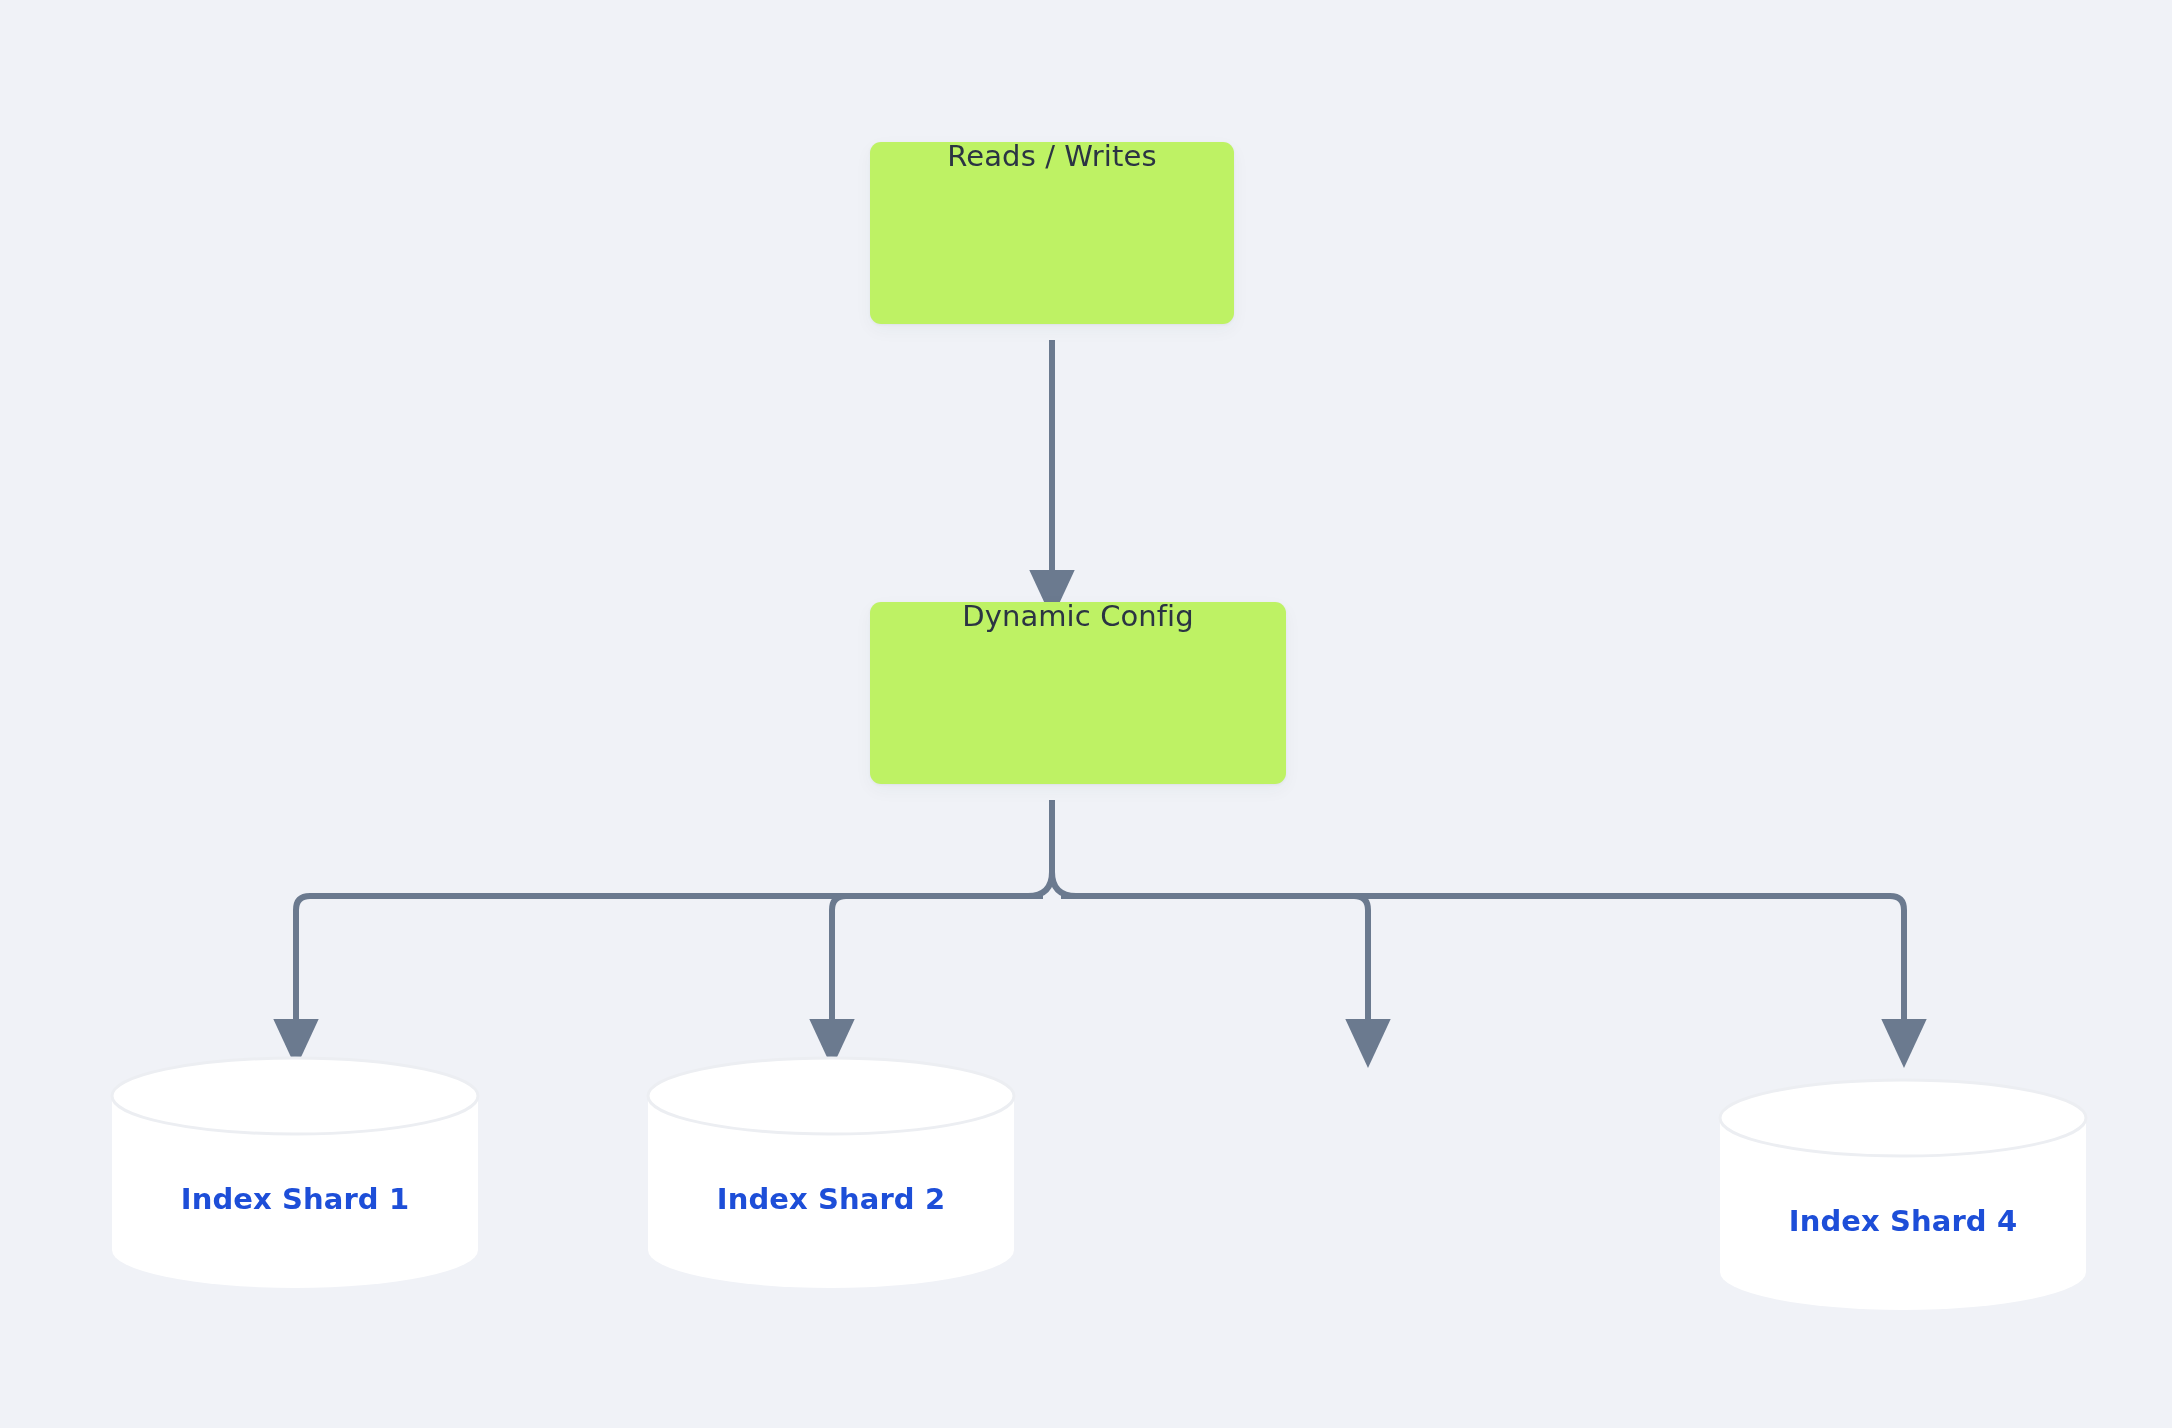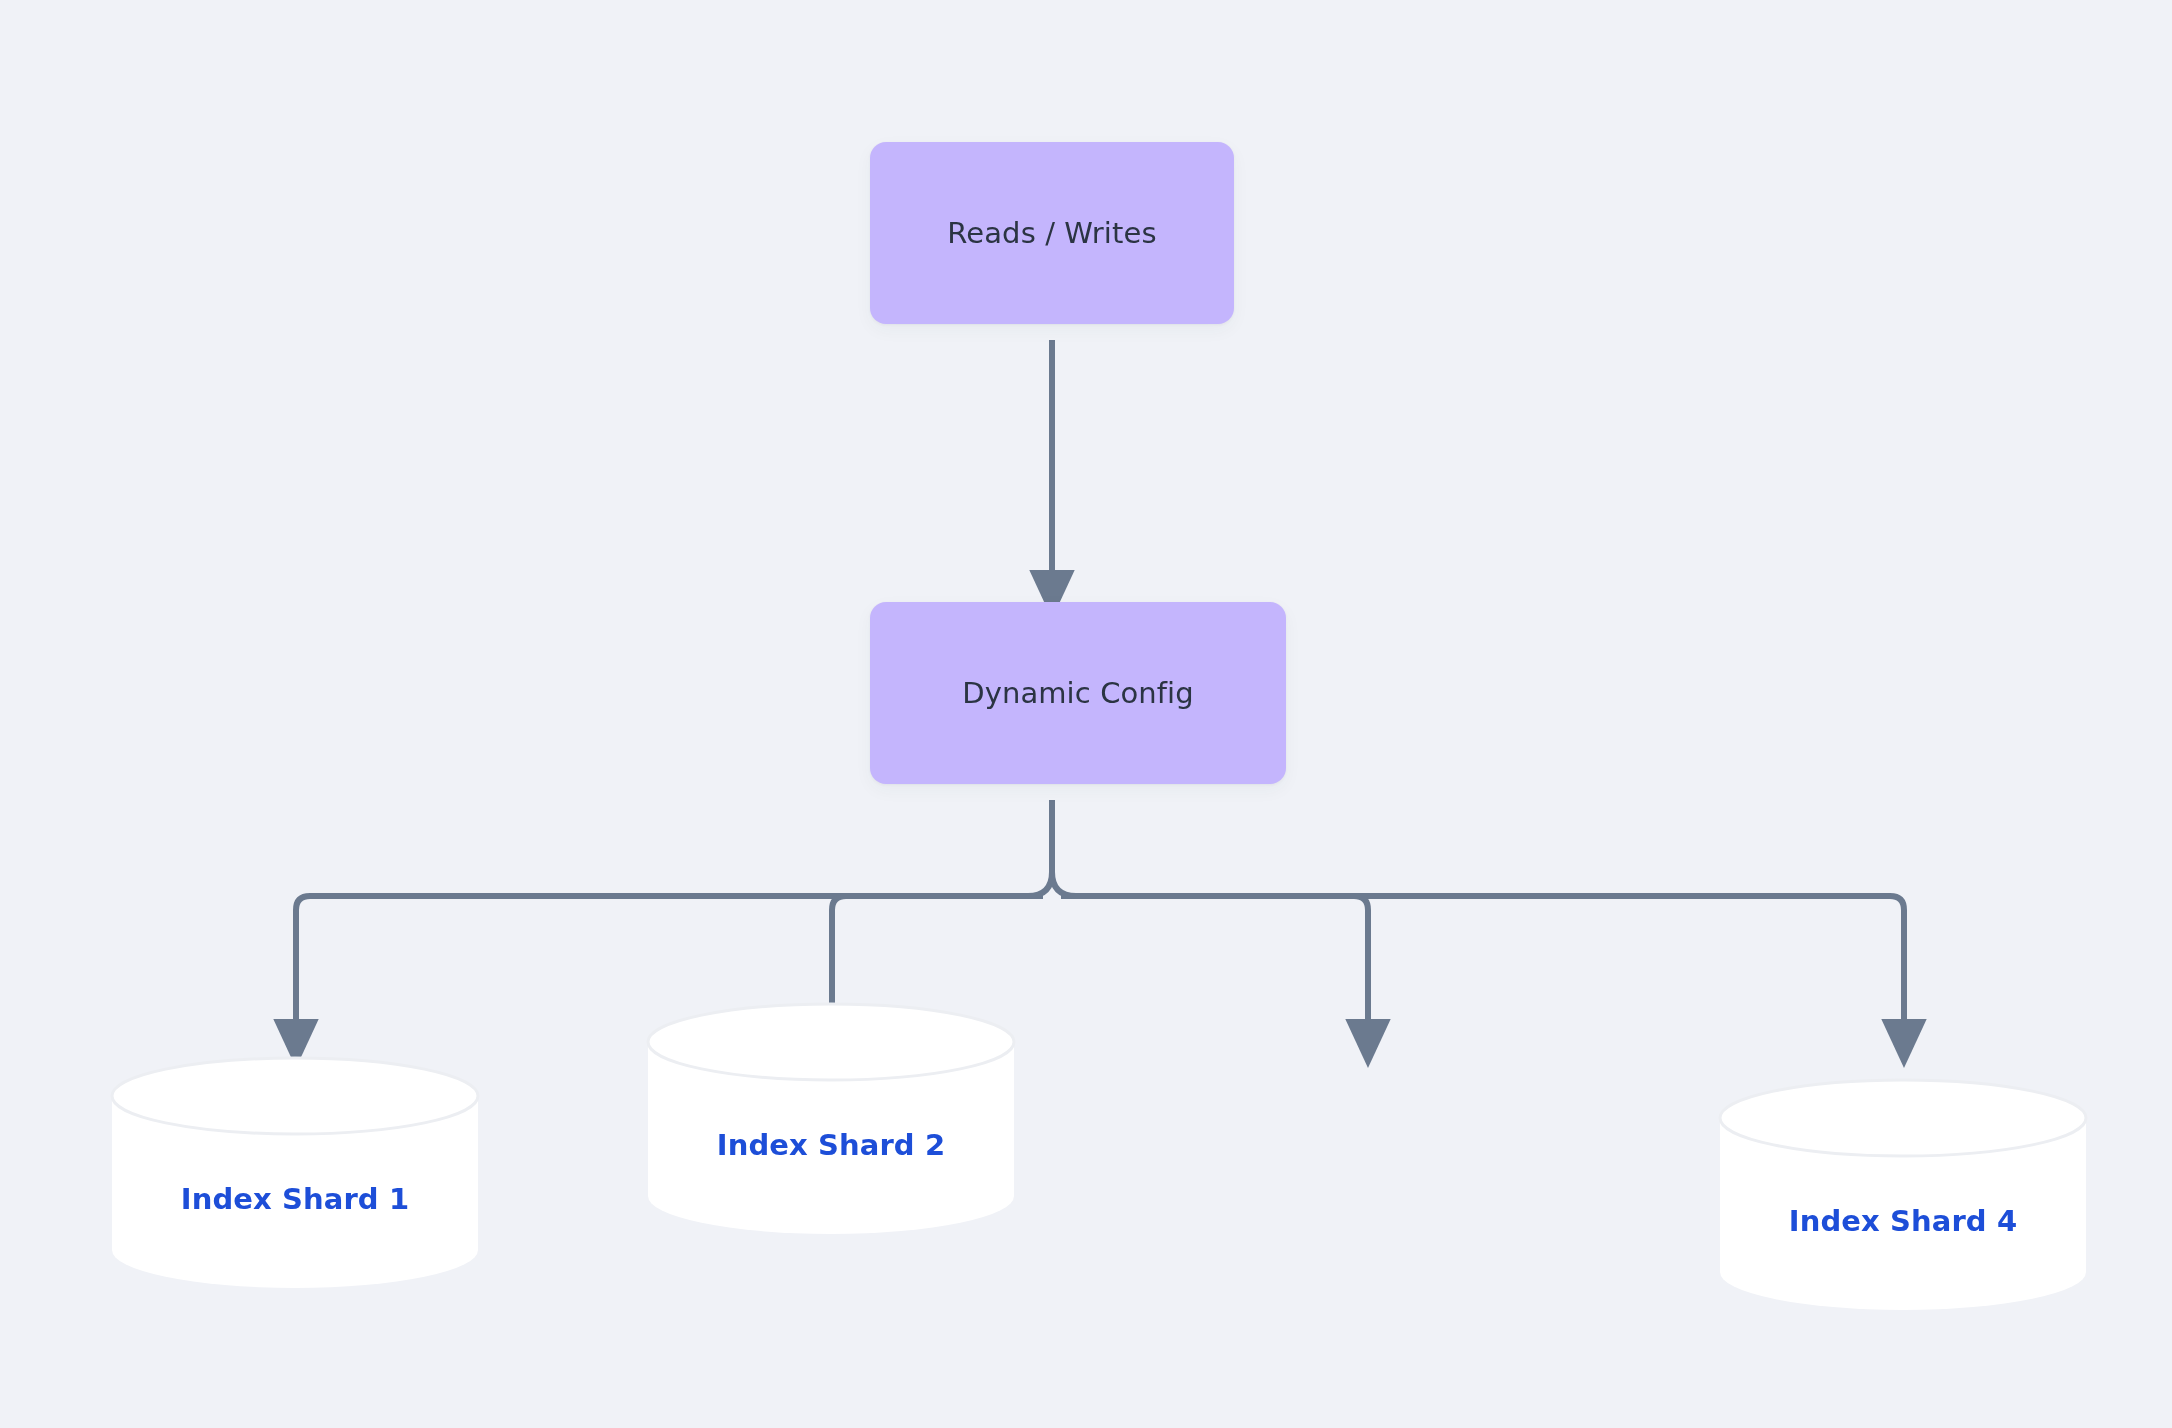--- a/index.html
+++ b/index.html
@@ -26,26 +26,26 @@
     top: 0;
     width: 2172px;
     height: 1428px;
     pointer-events: none;
   }
 
   
   .node-box {
     position: absolute;
     box-sizing: border-box;
-    background: #c4b5fd;
-    border-radius: 16px;
+    background: #bef264;
+    border-radius: 11px;
     box-shadow: 0 1px 3px rgba(47, 58, 79, 0.055),
                 0 6px 18px rgba(47, 58, 79, 0.045);
     display: flex;
-    align-items: center;
+    align-items: flex-start;
     justify-content: center;
   }
   .node-box .node-label {
     color: #2b3443;
     font-size: 29px;
     font-weight: 400;
     letter-spacing: 0.1px;
     line-height: 1;
     white-space: nowrap;
   }
@@ -80,21 +80,21 @@
     box-sizing: border-box;
     color: #1d4ed8;
     font-size: 29px;
     font-weight: 700;
     letter-spacing: 0.1px;
     line-height: 1;
     white-space: nowrap;
   }
 
   #node-shard-1 { left: 110px;  top: 1058px; }
-  #node-shard-2 { left: 646px;  top: 1004px; }
+  #node-shard-2 { left: 646px;  top: 1058px; }
   #node-shard-3 { left: 1182px; top: 1058px; }
   #node-shard-4 { left: 1718px; top: 1080px; }
 </style>
 </head>
 <body>
 
 <div id="diagram-canvas">
 
   <svg id="connector-layer" viewBox="0 0 2172 1428" width="2172" height="1428" xmlns="http://www.w3.org/2000/svg">
     <defs>

